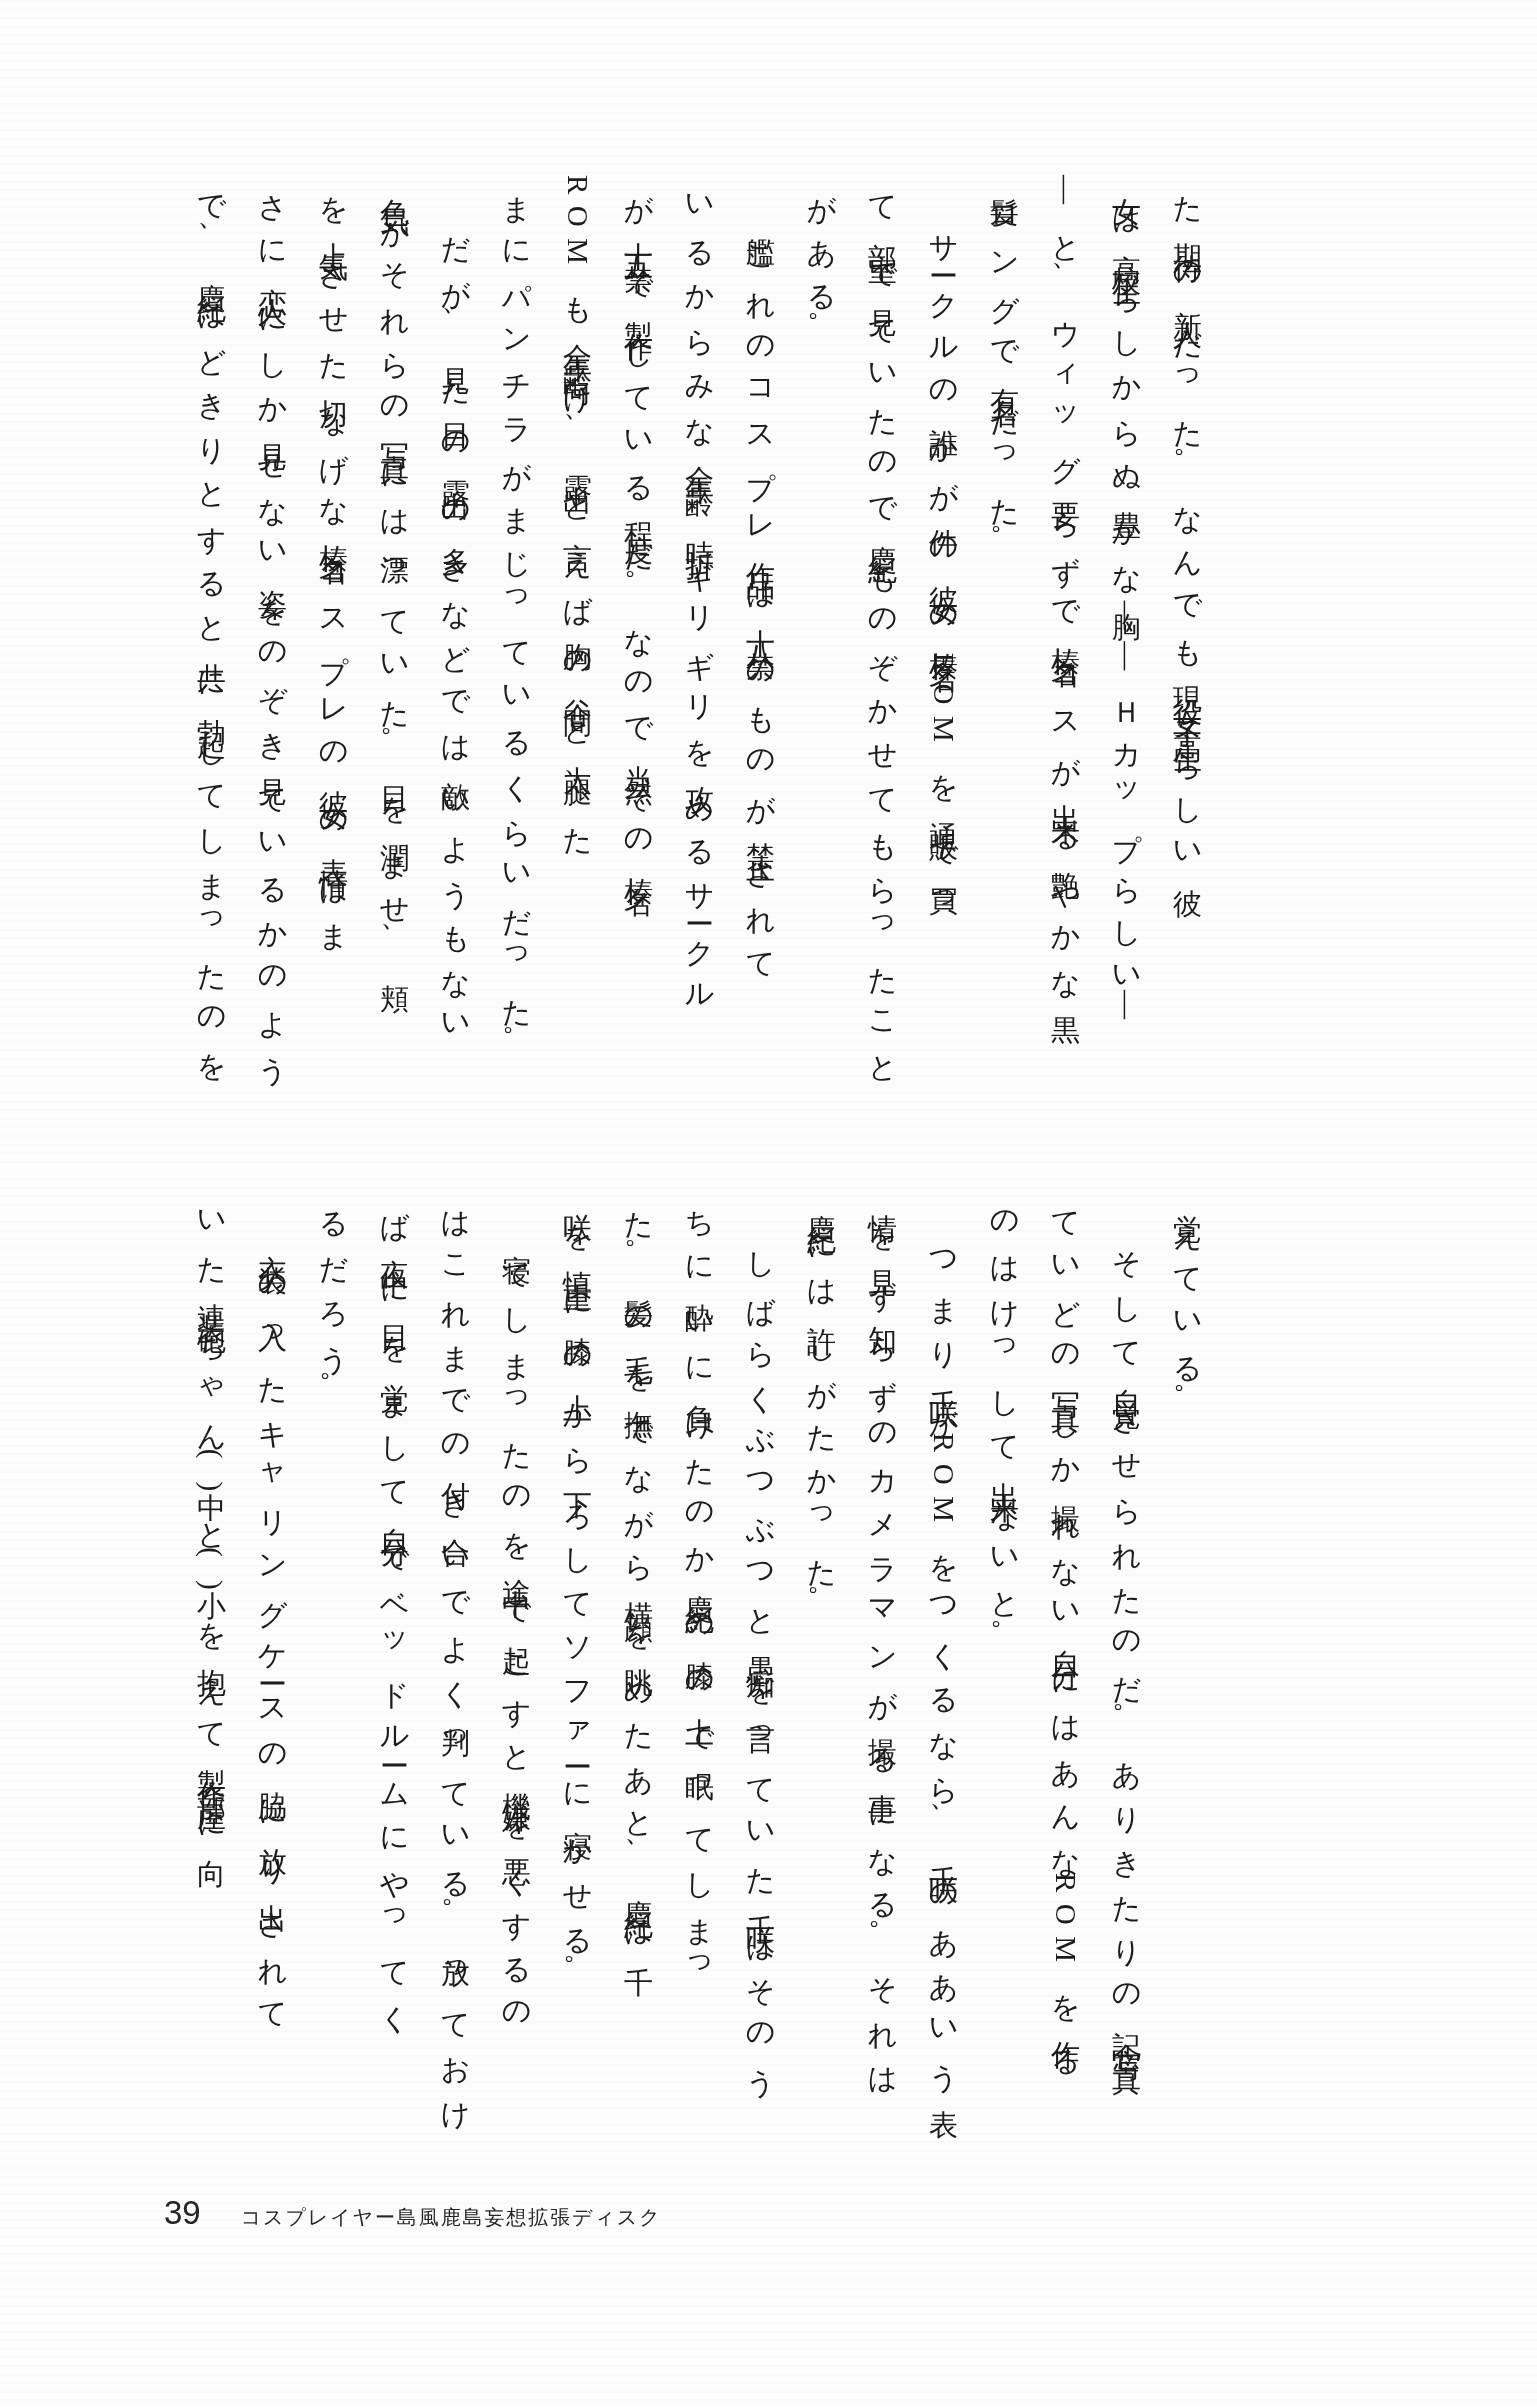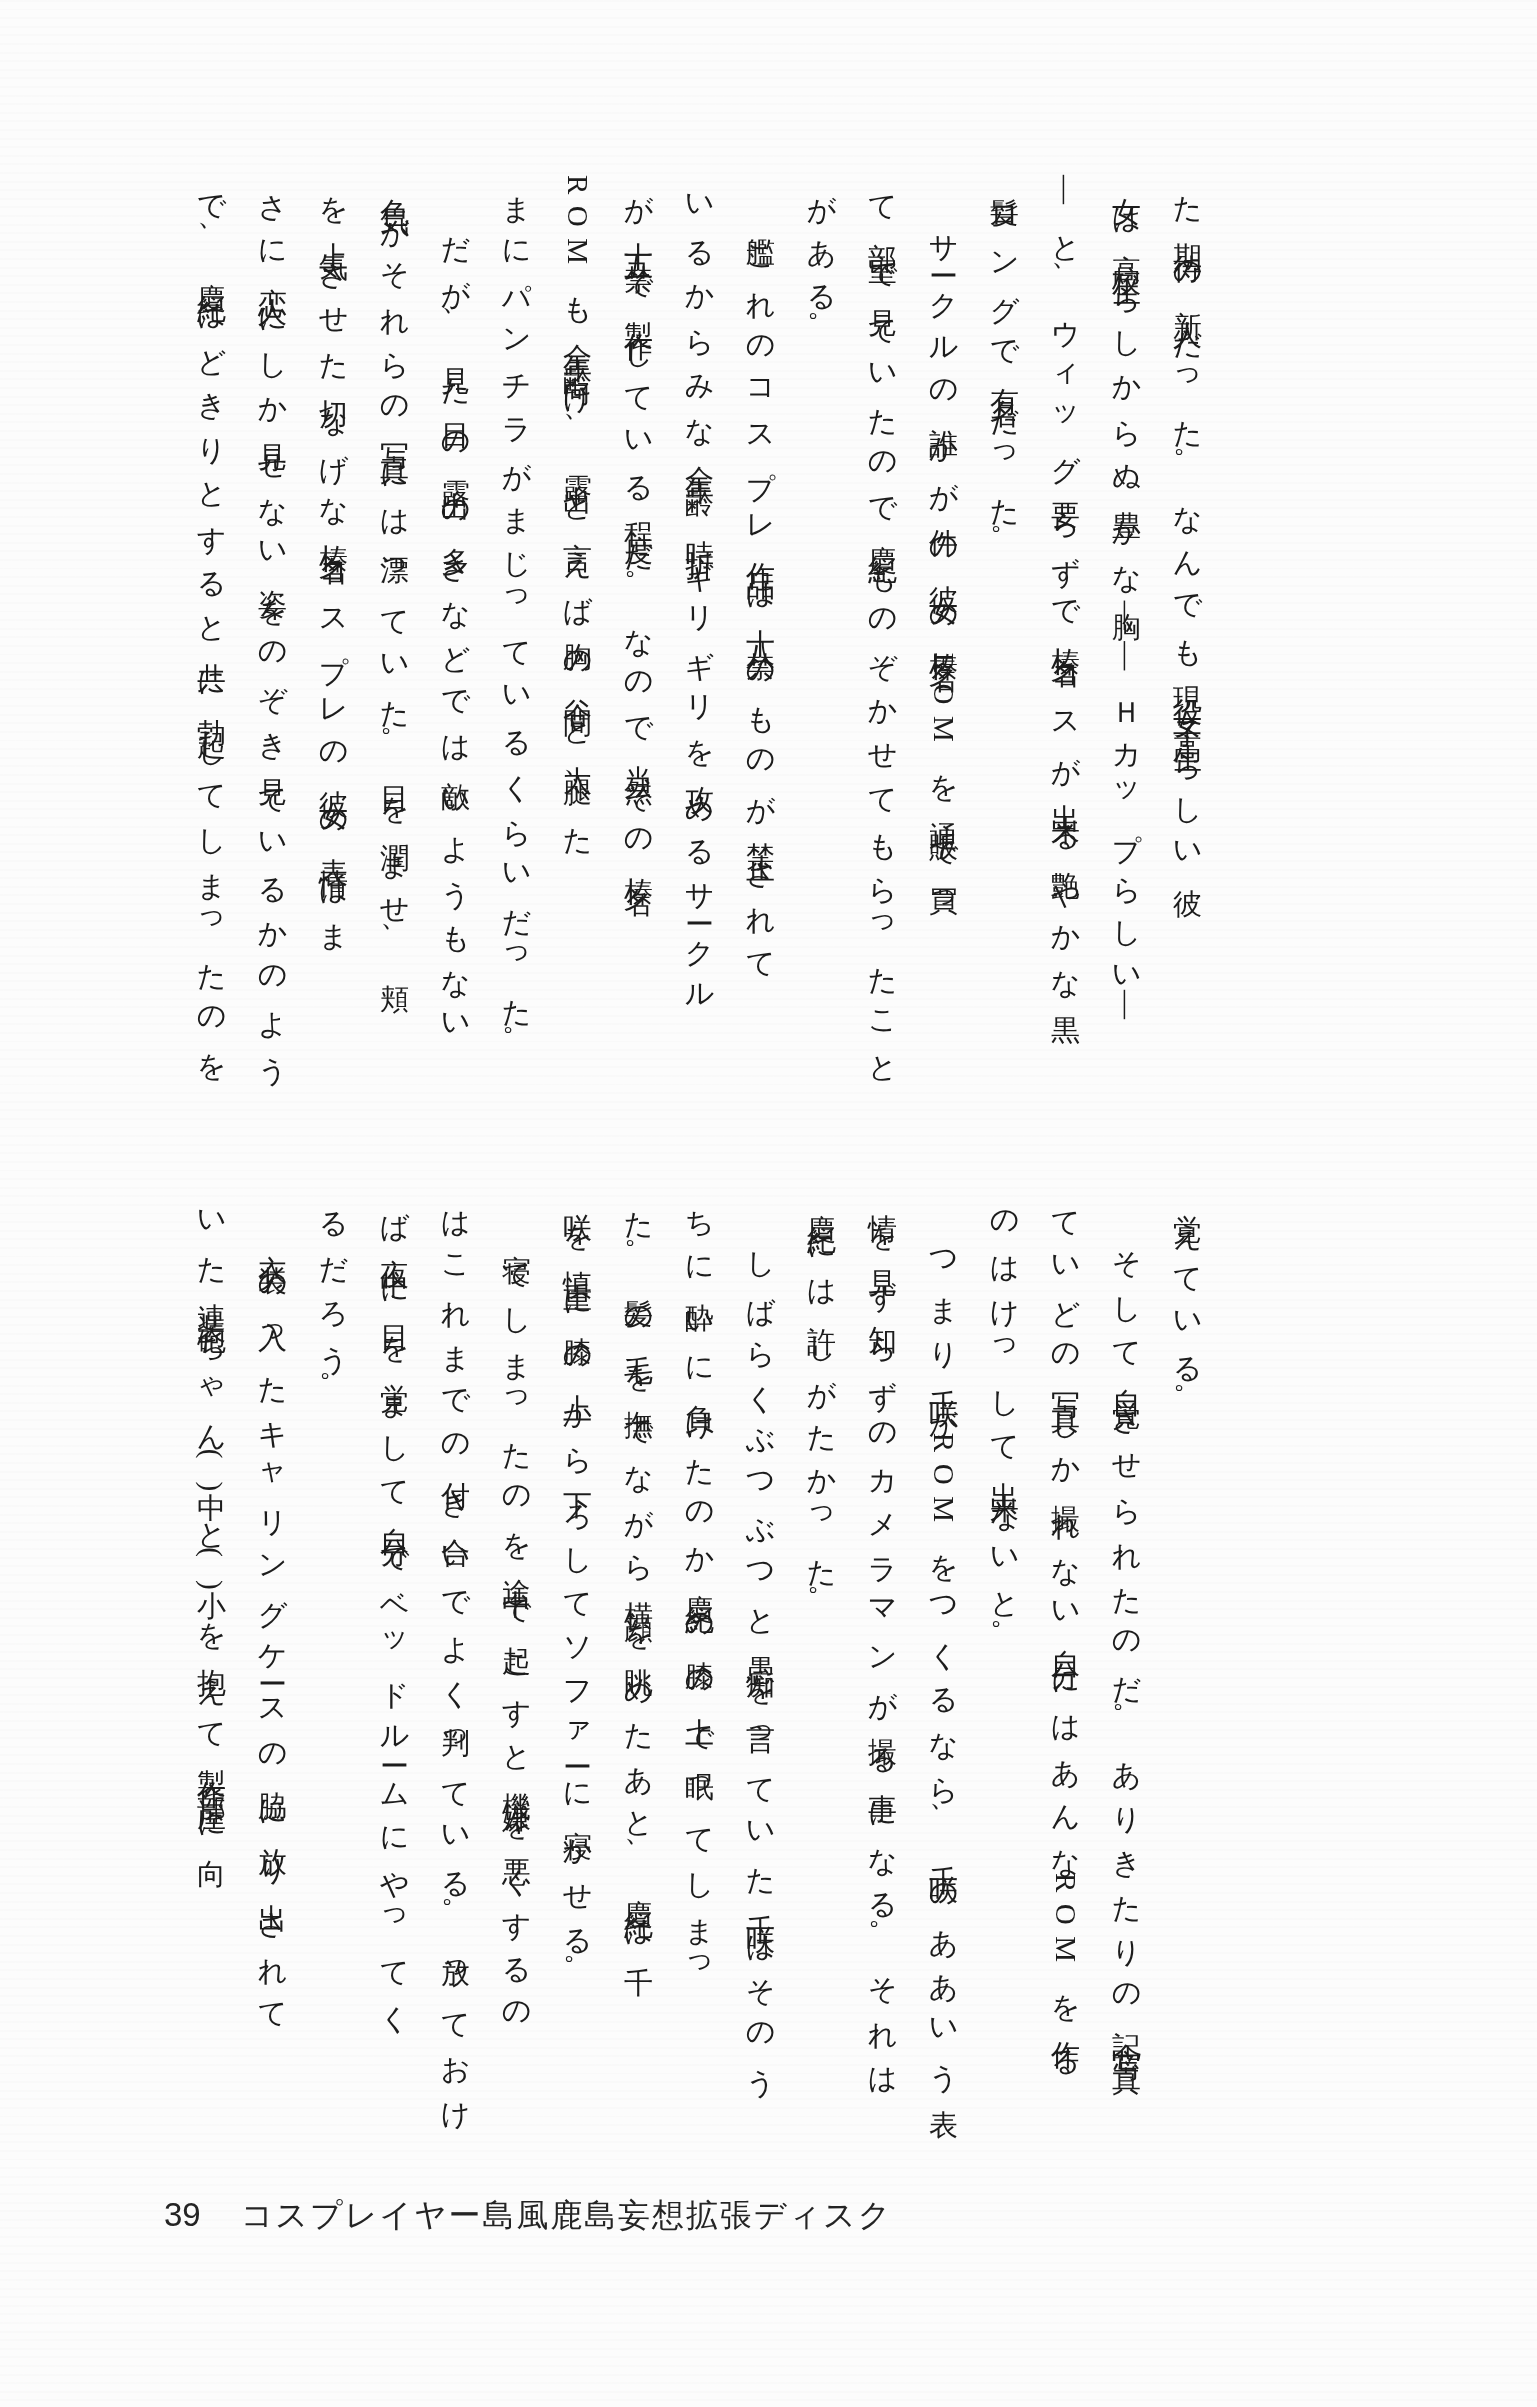--- a/index.html
+++ b/index.html
@@ -48,21 +48,21 @@
     gap: 40px;
     font-family: "Liberation Sans", "DejaVu Sans", sans-serif;
     color: #242424;
     white-space: nowrap;
     justify-content: space-between;
   }
   .pagenum {
     font-size: 33px;
   }
   .booktitle {
-    font-size: 32px;
+    font-size: 20px;
     letter-spacing: 1.9px;
   }
 </style>
 </head>
 <body>
 
 <div class="page">
 
   <section class="vblock block-top">
     <div class="col">た期待の新人だった。なんでも現役女子高生らしい彼</div>

